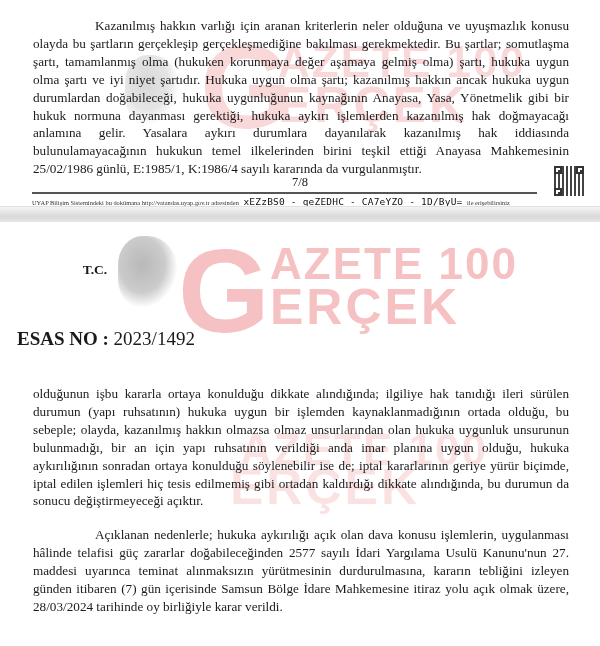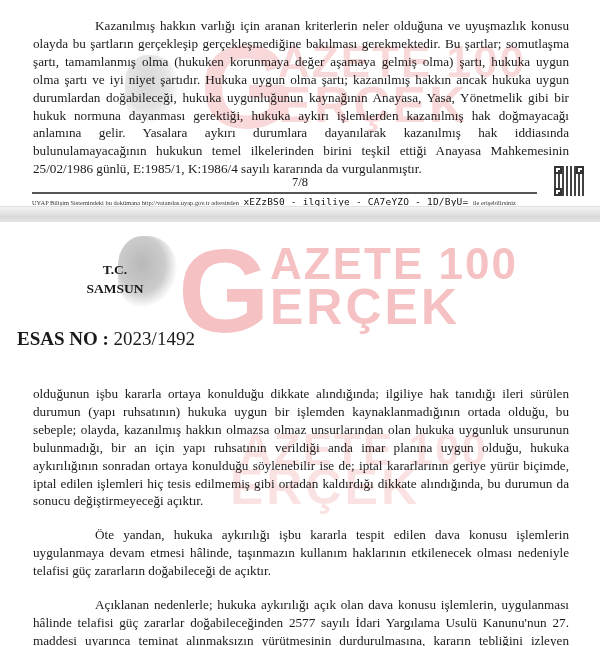--- a/index.html
+++ b/index.html
@@ -33,21 +33,21 @@
     position:absolute; top:166px; left:554px; width:30px; height:30px;
     background:
       repeating-linear-gradient(90deg,#222 0 2px,#fff 2px 4px),
       #fff;
     opacity:0.85;
   }
   .qr .fp { position:absolute; width:8px; height:8px; border:2px solid #111; background:#fff; box-sizing:border-box; }
   .qr .fp::after { content:""; position:absolute; left:2px; top:2px; width:2px; height:2px; background:#111; }
   .header-block {
     position:absolute; top:260px; left:20px; width:150px; text-align:center;
-    font-weight:bold; font-size:13.5px; line-height:19px;margin-left:20px;
+    font-weight:bold; font-size:13.5px; line-height:19px;
   }
   .esas { position:absolute; top:328px; left:17px; font-size:19px; }
   .esas b { font-weight:bold; }
   .watermark {
     position:absolute; pointer-events:none;
     font-family:"Liberation Sans", sans-serif; font-weight:bold; color:#e9747a; opacity:0.38;
   }
   .wm-g { font-size:118px; line-height:1; }
   .wm-azete { font-size:44px; line-height:1; letter-spacing:2px;text-align:right; }
   .wm-gercek { font-size:50px; line-height:1; letter-spacing:3px; }
@@ -83,49 +83,47 @@
 
   <div class="qr">
     <span class="fp" style="left:0;top:0;"></span>
     <span class="fp" style="right:0;top:0;"></span>
     <span class="fp" style="left:0;bottom:0;"></span>
   </div>
 
   <div class="footer-rule"></div>
   <div class="footer">
     <span>UYAP Bilişim Sistemindeki bu dokümana http://vatandas.uyap.gov.tr adresinden</span>
-    <span class="code">xEZzBS0 - ilgiliye - CA7eYZO - 1D/ByU=</span>
+    <span class="code">xEZzBS0 - qeZEDHC - CA7eYZO - 1D/ByU=</span>
     <span>ile erişebilirsiniz</span>
   </div>
 </div>
 
 <div class="gap"></div>
 
 <div class="page page-bottom"></div>
 
 <div class="silhouette"></div>
 
 <div class="header-block">
   <div>T.C.</div>
-  <div>SAMSUN</div>
 </div>
 
 <div class="watermark" style="top:232px; left:178px; opacity:0.45;">
   <span class="wm-g" style="position:absolute; top:0; left:0;">G</span>
   <span class="wm-azete" style="position:absolute; top:10px; left:92px; white-space:nowrap;">AZETE 100</span>
   <span class="wm-gercek" style="position:absolute; top:50px; left:92px; white-space:nowrap;">ERÇEK</span>
 </div>
 
 <div class="esas">
   <b>ESAS NO :</b>
   <span>2023/1492</span>
 </div>
 
 <div class="watermark" style="top:400px; left:120px; opacity:0.2;">
   <span class="wm-azete" style="position:absolute; top:28px; left:120px; white-space:nowrap;">AZETE 100</span>
   <span class="wm-gercek" style="position:absolute; top:62px; left:110px; white-space:nowrap;">ERÇEK</span>
 </div>
 
 <div class="text" style="top:369px;">
   <p class="para">olduğunun işbu kararla ortaya konulduğu dikkate alındığında; ilgiliye hak tanıdığı ileri sürülen durumun (yapı ruhsatının) hukuka uygun bir işlemden kaynaklanmadığının ortada olduğu, bu sebeple; olayda, kazanılmış hakkın olmazsa olmaz unsurlarından olan hukuka uygunluk unsurunun bulunmadığı, bir an için yapı ruhsatının verildiği anda imar planına uygun olduğu, hukuka aykırılığının sonradan ortaya konulduğu söylenebilir ise de; iptal kararlarının geriye yürür biçimde, iptal edilen işlemleri hiç tesis edilmemiş gibi ortadan kaldırdığı dikkate alındığında, bu durumun da sonucu değiştirmeyeceği açıktır.</p>
-  <p class="para indent">Öte yandan, hukuka aykırılığı işbu kararla tespit edilen dava konusu işlemlerin uygulanmaya devam etmesi hâlinde, taşınmazın kullanım haklarının etkilenecek olması nedeniyle telafisi güç zararların doğabileceği de açıktır.</p>
   <p class="para indent"><span>Açıklanan nedenlerle; hukuka aykırılığı açık olan dava konusu işlemlerin, uygulanması hâlinde telafisi güç zararlar doğabileceğinden 2577 sayılı İdari Yargılama Usulü Kanunu'nun 27. maddesi uyarınca teminat alınmaksızın </span><b>yürütmesinin durdurulmasına,</b><span> kararın tebliğini izleyen günden itibaren </span><b>(7) gün</b><span> içerisinde </span><b>Samsun Bölge İdare Mahkemesine itiraz yolu</b><span> açık olmak üzere, 28/03/2024 tarihinde oy birliğiyle karar verildi.</span></p>
 </div>
 
 </body></html>

